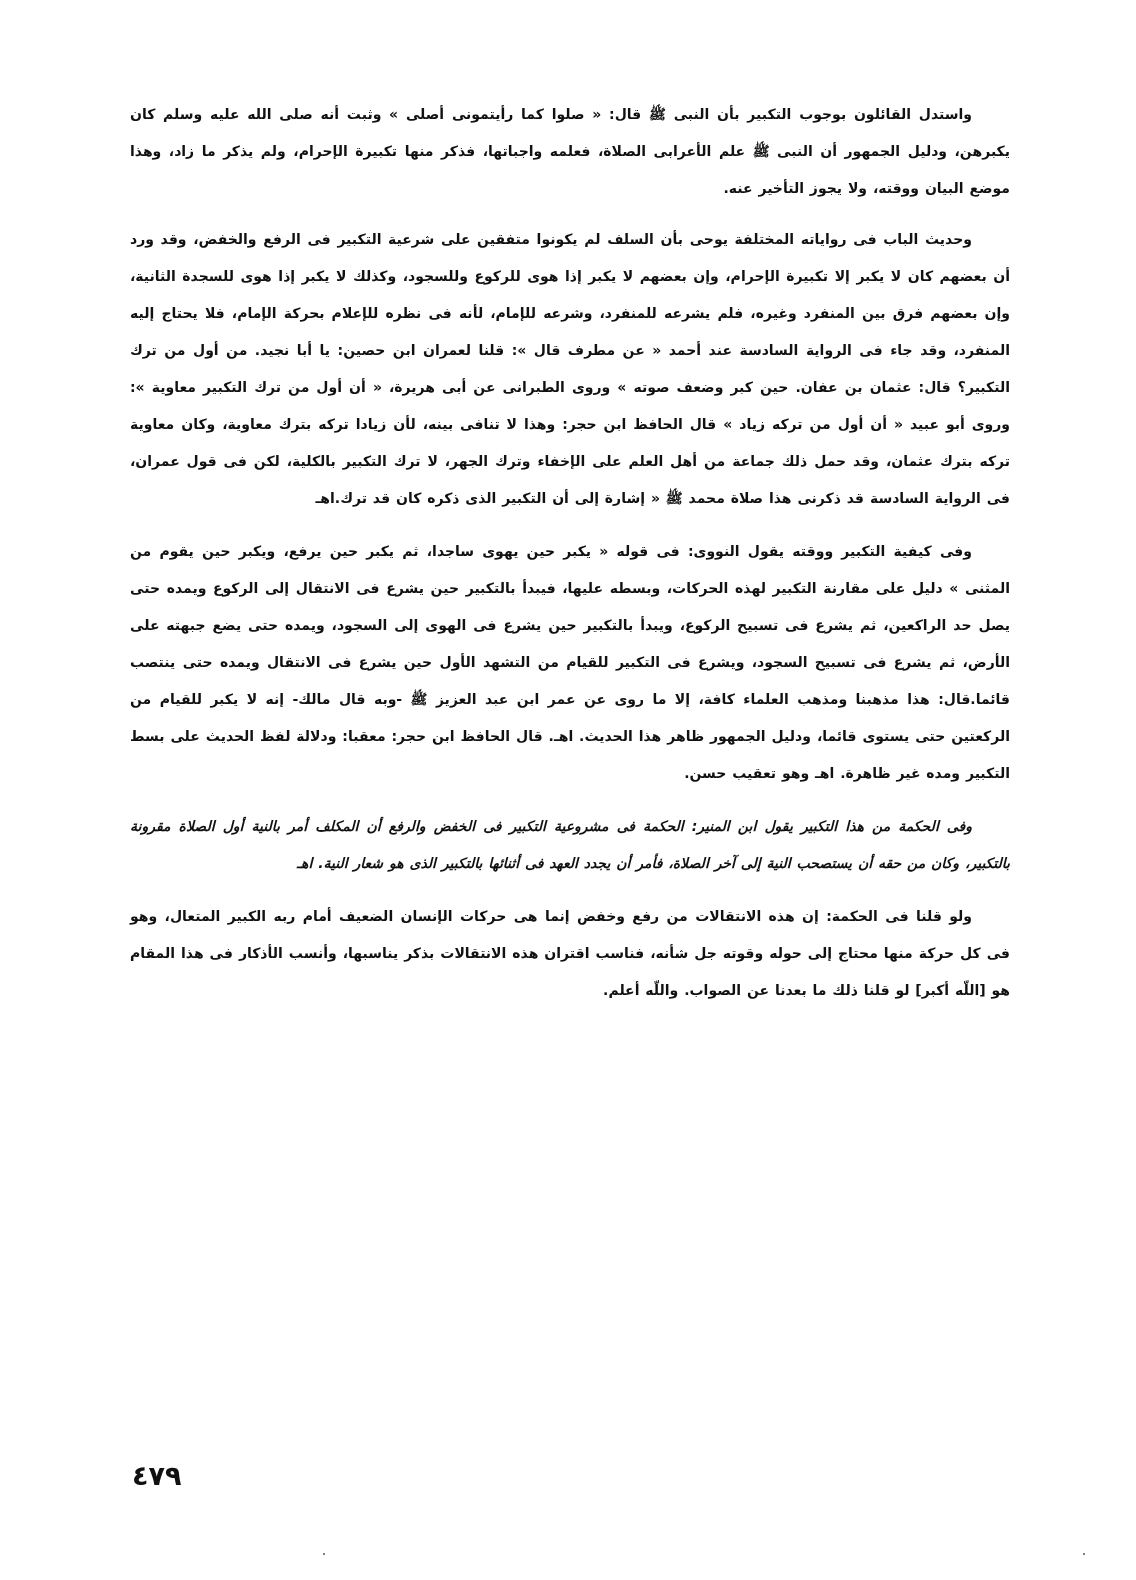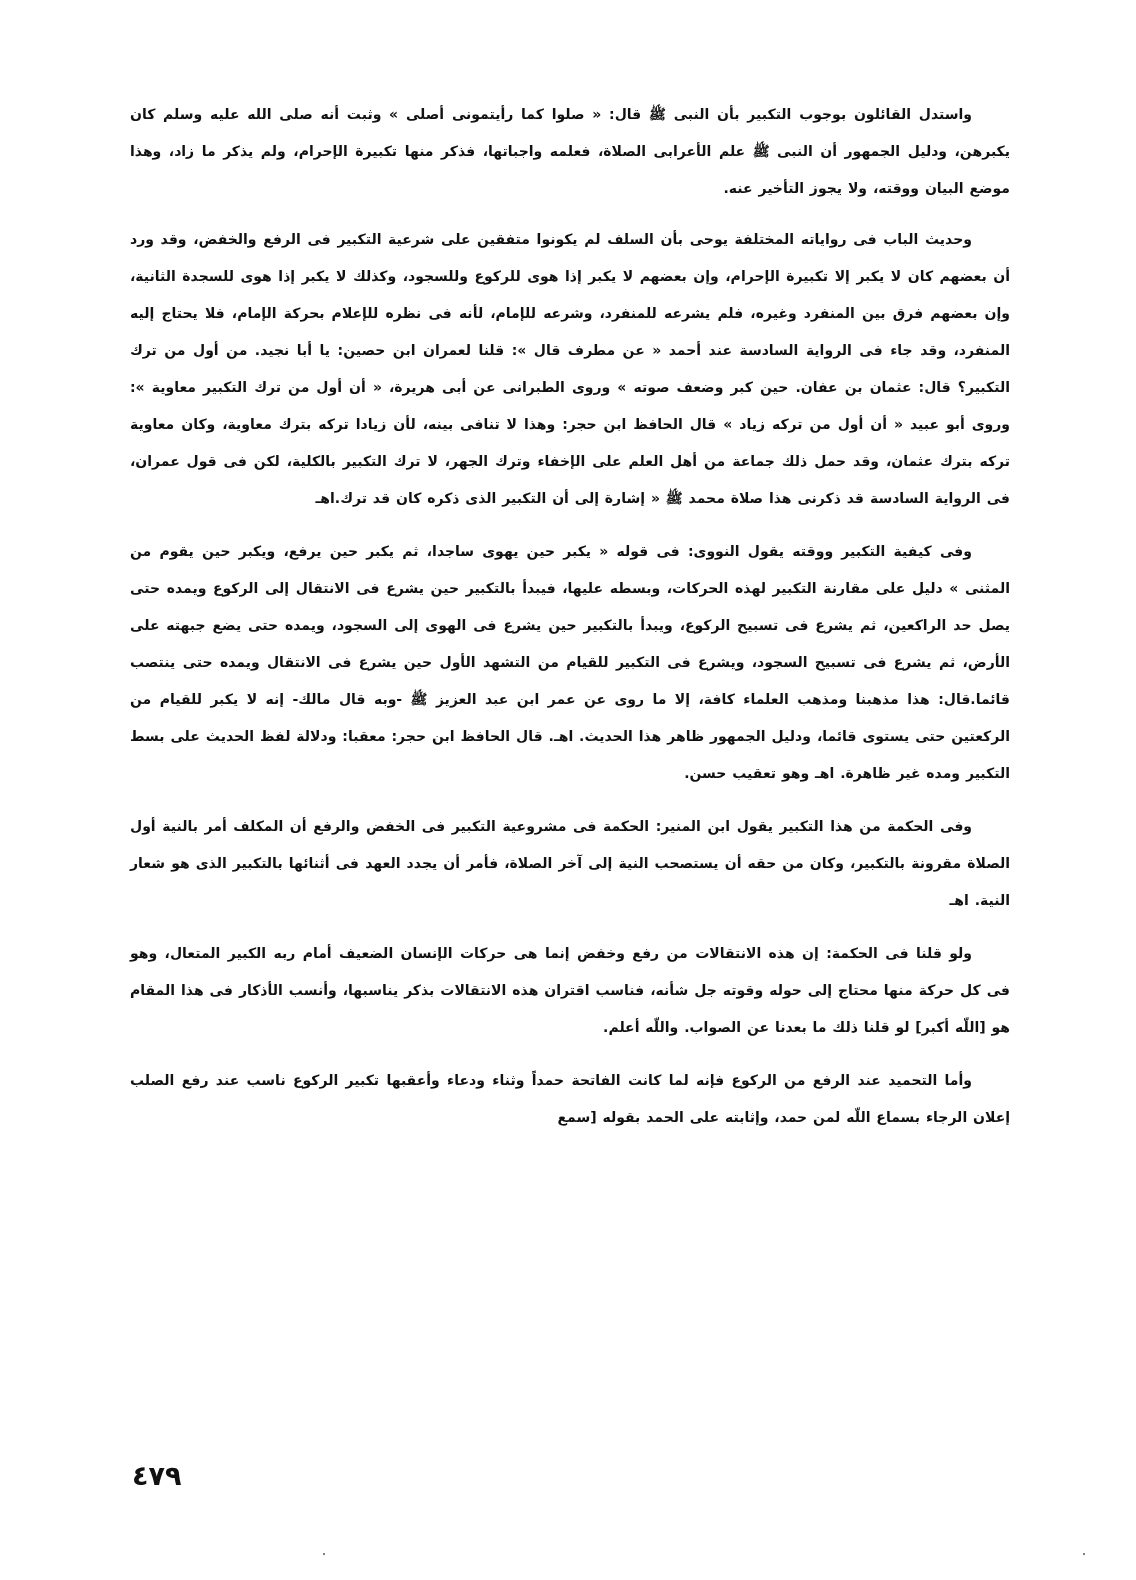--- a/index.html
+++ b/index.html
@@ -29,21 +29,21 @@
       text-align: justify;
       text-align-last: right;
       font-weight: bold;
       text-indent: 38px;
       letter-spacing: -0.2px;
       word-spacing: 1px;
     }
     .para.p1 { margin-bottom: 14px; }
     .para.p2 { margin-bottom: 16px; }
     .para.p3 { margin-bottom: 16px; }
-    .para.p4 { margin-bottom: 16px; }
+    .para.p4 { margin-bottom: 16px; font-style: italic; }
     .para.p5 { margin-bottom: 16px; }
     .page-number {
       position: absolute;
       left: 132px;
       top: 1460px;
       font-size: 27px;
       font-weight: bold;
       direction: rtl;
       font-family: "DejaVu Sans", sans-serif;
     }
@@ -57,19 +57,18 @@
   </style>
 </head>
 <body>
 
 <div class="page">
   <p class="para p1">واستدل القائلون بوجوب التكبير بأن النبى ﷺ قال: « صلوا كما رأيتمونى أصلى » وثبت أنه صلى الله عليه وسلم كان يكبرهن، ودليل الجمهور أن النبى ﷺ علم الأعرابى الصلاة، فعلمه واجباتها، فذكر منها تكبيرة الإحرام، ولم يذكر ما زاد، وهذا موضع البيان ووقته، ولا يجوز التأخير عنه.</p>
   <p class="para p2">وحديث الباب فى رواياته المختلفة يوحى بأن السلف لم يكونوا متفقين على شرعية التكبير فى الرفع والخفض، وقد ورد أن بعضهم كان لا يكبر إلا تكبيرة الإحرام، وإن بعضهم لا يكبر إذا هوى للركوع وللسجود، وكذلك لا يكبر إذا هوى للسجدة الثانية، وإن بعضهم فرق بين المنفرد وغيره، فلم يشرعه للمنفرد، وشرعه للإمام، لأنه فى نظره للإعلام بحركة الإمام، فلا يحتاج إليه المنفرد، وقد جاء فى الرواية السادسة عند أحمد « عن مطرف قال »: قلنا لعمران ابن حصين: يا أبا نجيد. من أول من ترك التكبير؟ قال: عثمان بن عفان. حين كبر وضعف صوته » وروى الطبرانى عن أبى هريرة، « أن أول من ترك التكبير معاوية »: وروى أبو عبيد « أن أول من تركه زياد » قال الحافظ ابن حجر: وهذا لا تنافى بينه، لأن زيادا تركه بترك معاوية، وكان معاوية تركه بترك عثمان، وقد حمل ذلك جماعة من أهل العلم على الإخفاء وترك الجهر، لا ترك التكبير بالكلية، لكن فى قول عمران، فى الرواية السادسة قد ذكرنى هذا صلاة محمد ﷺ « إشارة إلى أن التكبير الذى ذكره كان قد ترك.اهـ</p>
   <p class="para p3">وفى كيفية التكبير ووقته يقول النووى: فى قوله « يكبر حين يهوى ساجدا، ثم يكبر حين يرفع، ويكبر حين يقوم من المثنى » دليل على مقارنة التكبير لهذه الحركات، وبسطه عليها، فيبدأ بالتكبير حين يشرع فى الانتقال إلى الركوع ويمده حتى يصل حد الراكعين، ثم يشرع فى تسبيح الركوع، ويبدأ بالتكبير حين يشرع فى الهوى إلى السجود، ويمده حتى يضع جبهته على الأرض، ثم يشرع فى تسبيح السجود، ويشرع فى التكبير للقيام من التشهد الأول حين يشرع فى الانتقال ويمده حتى ينتصب قائما.قال: هذا مذهبنا ومذهب العلماء كافة، إلا ما روى عن عمر ابن عبد العزيز ﷺ -وبه قال مالك- إنه لا يكبر للقيام من الركعتين حتى يستوى قائما، ودليل الجمهور ظاهر هذا الحديث. اهـ. قال الحافظ ابن حجر: معقبا: ودلالة لفظ الحديث على بسط التكبير ومده غير ظاهرة. اهـ وهو تعقيب حسن.</p>
   <p class="para p4">وفى الحكمة من هذا التكبير يقول ابن المنير: الحكمة فى مشروعية التكبير فى الخفض والرفع أن المكلف أمر بالنية أول الصلاة مقرونة بالتكبير، وكان من حقه أن يستصحب النية إلى آخر الصلاة، فأمر أن يجدد العهد فى أثنائها بالتكبير الذى هو شعار النية. اهـ</p>
   <p class="para p5">ولو قلنا فى الحكمة: إن هذه الانتقالات من رفع وخفض إنما هى حركات الإنسان الضعيف أمام ربه الكبير المتعال، وهو فى كل حركة منها محتاج إلى حوله وقوته جل شأنه، فناسب اقتران هذه الانتقالات بذكر يناسبها، وأنسب الأذكار فى هذا المقام هو [اللّه أكبر] لو قلنا ذلك ما بعدنا عن الصواب. واللّه أعلم.</p>
-  <p class="para p6">وأما التحميد عند الرفع من الركوع فإنه لما كانت الفاتحة حمداً وثناء ودعاء وأعقبها تكبير الركوع ناسب عند رفع الصلب إعلان الرجاء بسماع اللّه لمن حمد، وإثابته على الحمد بقوله [سمع</p>
 </div>
 
 <div class="page-number">٤٧٩</div>
 
 <div class="speck" style="left:323px; top:1553px;"></div>
 <div class="speck" style="left:1083px; top:1553px;"></div>
 
 </body></html>

